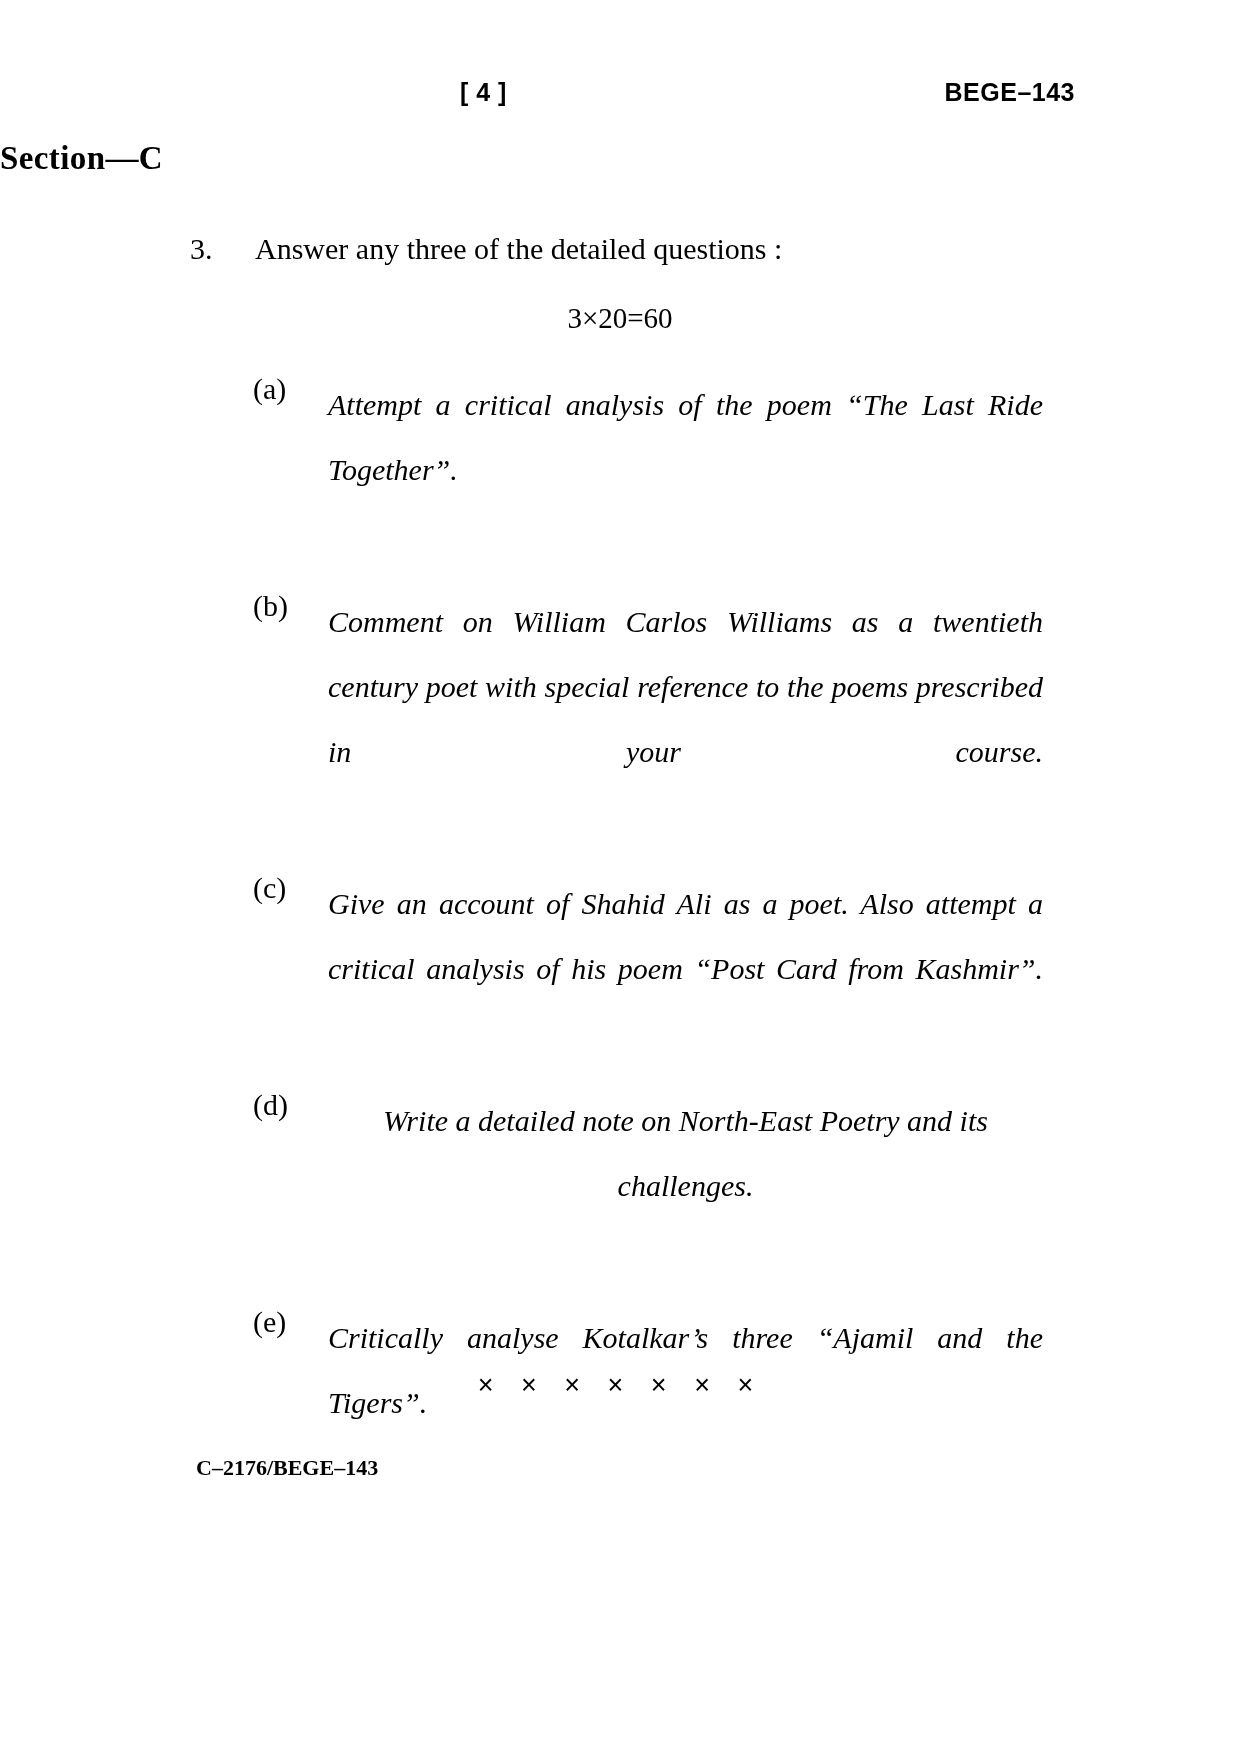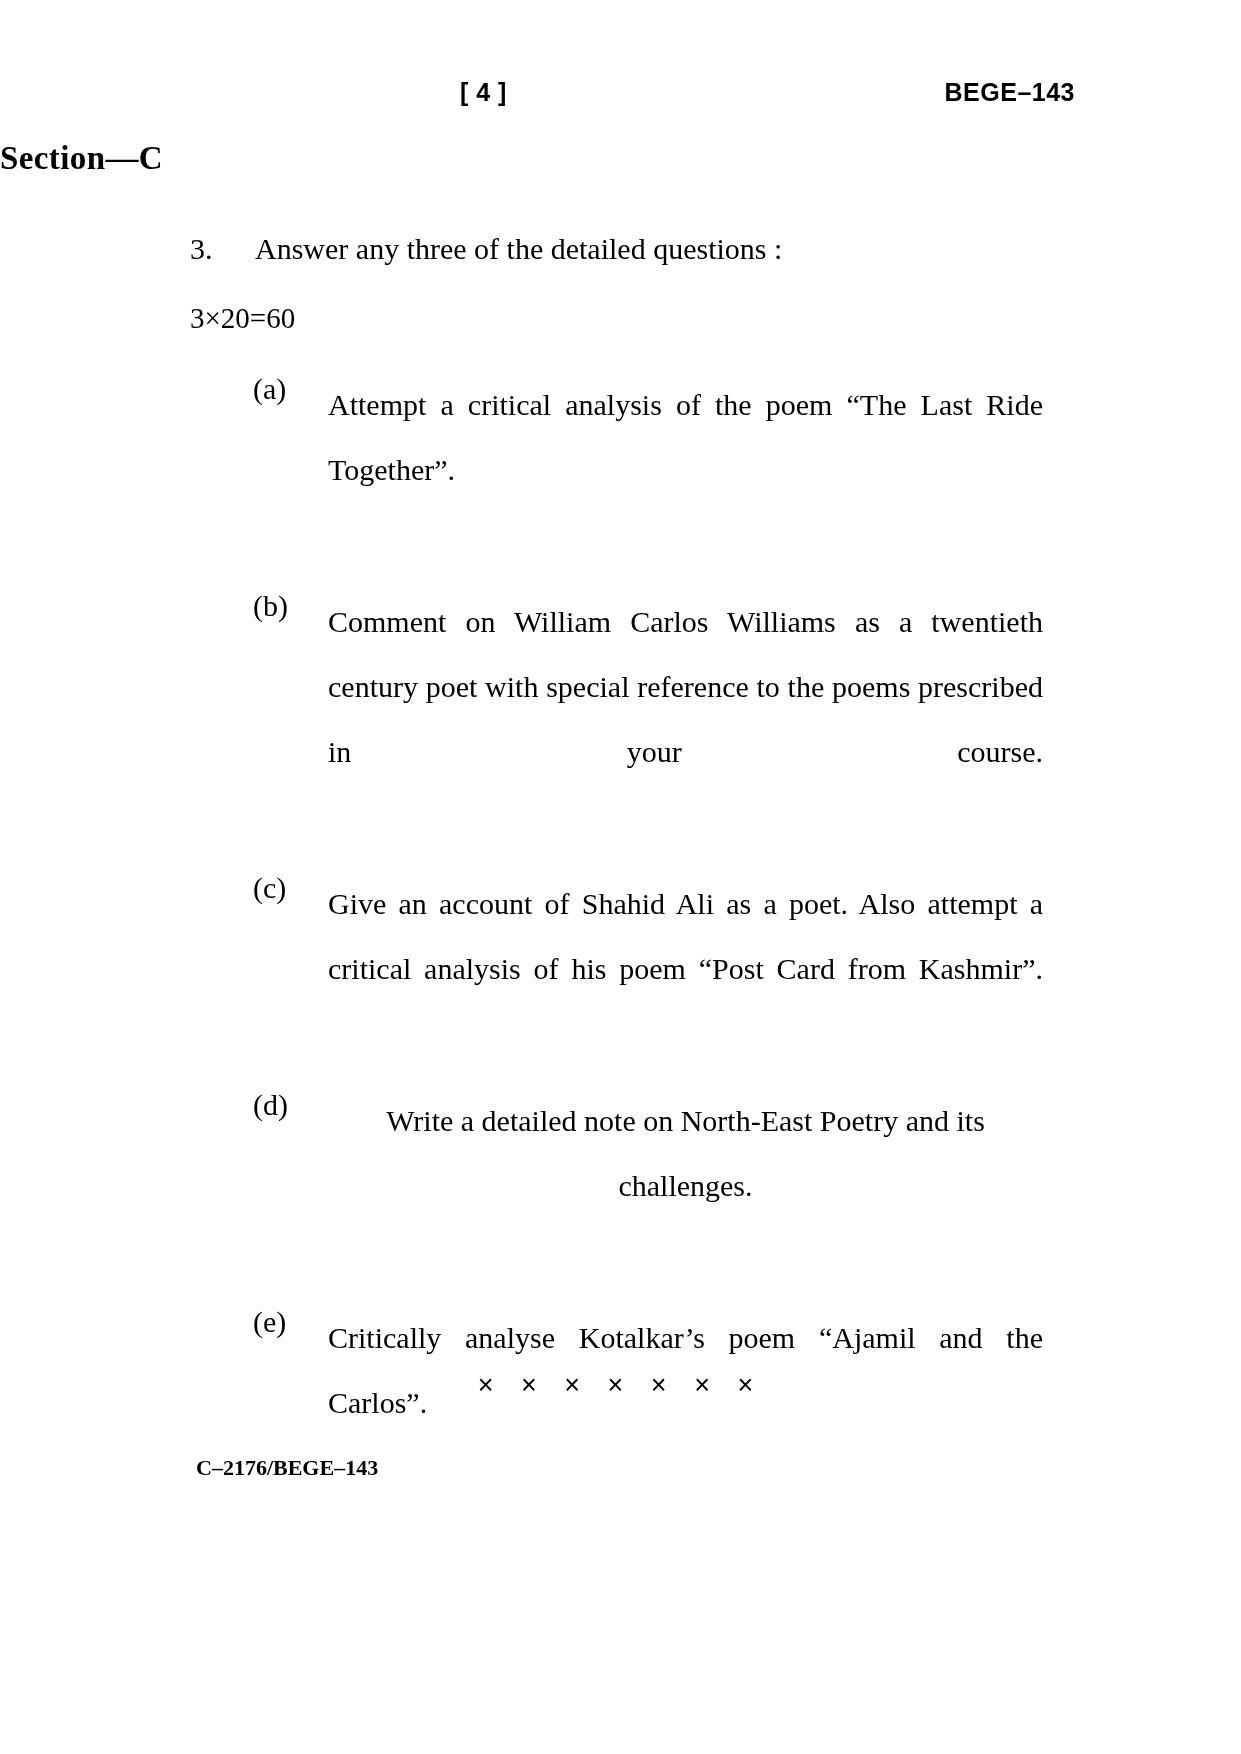--- a/index.html
+++ b/index.html
@@ -77,21 +77,21 @@
     left: 65px;
     top: 0;
     font-size: 30px;
     white-space: nowrap;
   }
   .marks {
     position: absolute;
     left: 0;
     top: 70px;
     width: 860px;
-    text-align: left;
+    text-align: center;
     font-size: 29px;
     font-family: Liberation Serif, serif;
   }
   
   .items {
     position: absolute;
     left: 253px;
     top: 372px;
     width: 790px;
   }
@@ -104,20 +104,21 @@
     left: 0;
     top: 0;
     font-size: 30px;
   }
   .item-body {
     margin-left: 75px;
     font-size: 30px;
     line-height: 65px;
     text-align: justify;
     text-justify: inter-word;
+    font-style: italic;
   }
   .item-body.nojust {
     text-align: center;
   }
   .item-body::after {
     content: "";
     display: inline-block;
     width: 100%;
   }
   
@@ -175,21 +176,21 @@
       <div class="item-body">Give an account of Shahid Ali as a poet. Also attempt a critical analysis of his poem “Post Card from Kashmir”.</div>
     </div>
 
     <div class="item">
       <div class="item-label">(d)</div>
       <div class="item-body nojust">Write a detailed note on North-East Poetry and its challenges.</div>
     </div>
 
     <div class="item">
       <div class="item-label">(e)</div>
-      <div class="item-body">Critically analyse Kotalkar’s poem “Ajamil and the Carlos”.</div>
+      <div class="item-body">Critically analyse Kotalkar’s three “Ajamil and the Tigers”.</div>
     </div>
 
   </div>
 
   <div class="stars">× × × × × × ×</div>
   <div class="footer-code">C–2176/BEGE–143</div>
 
 </div>
 
 </body></html>

